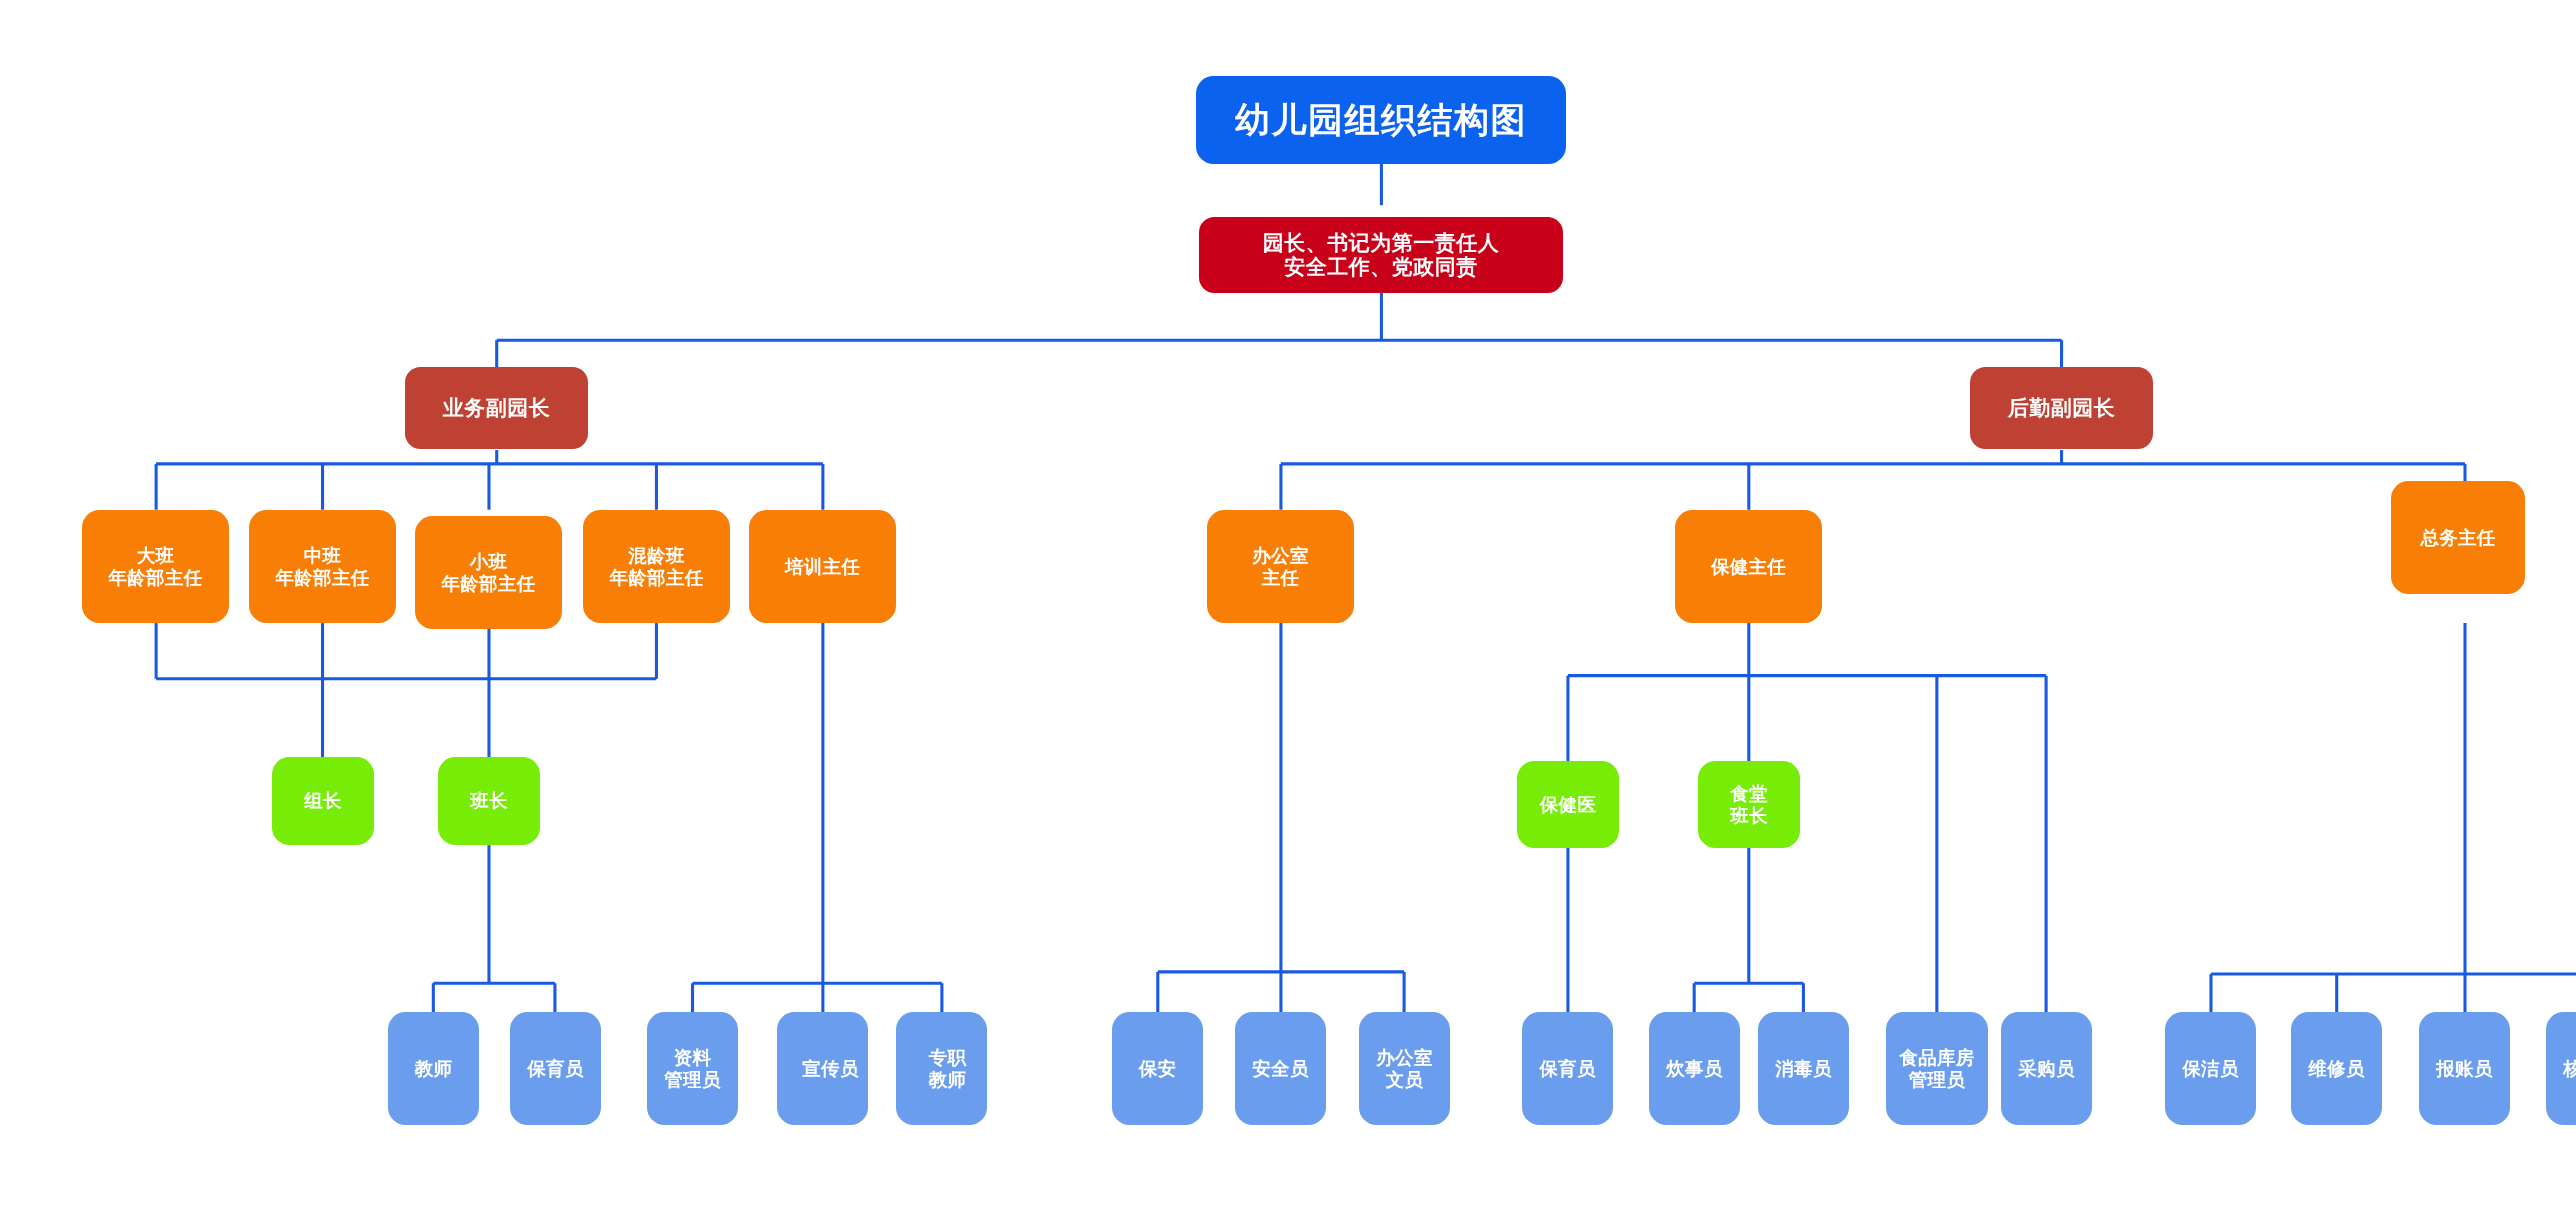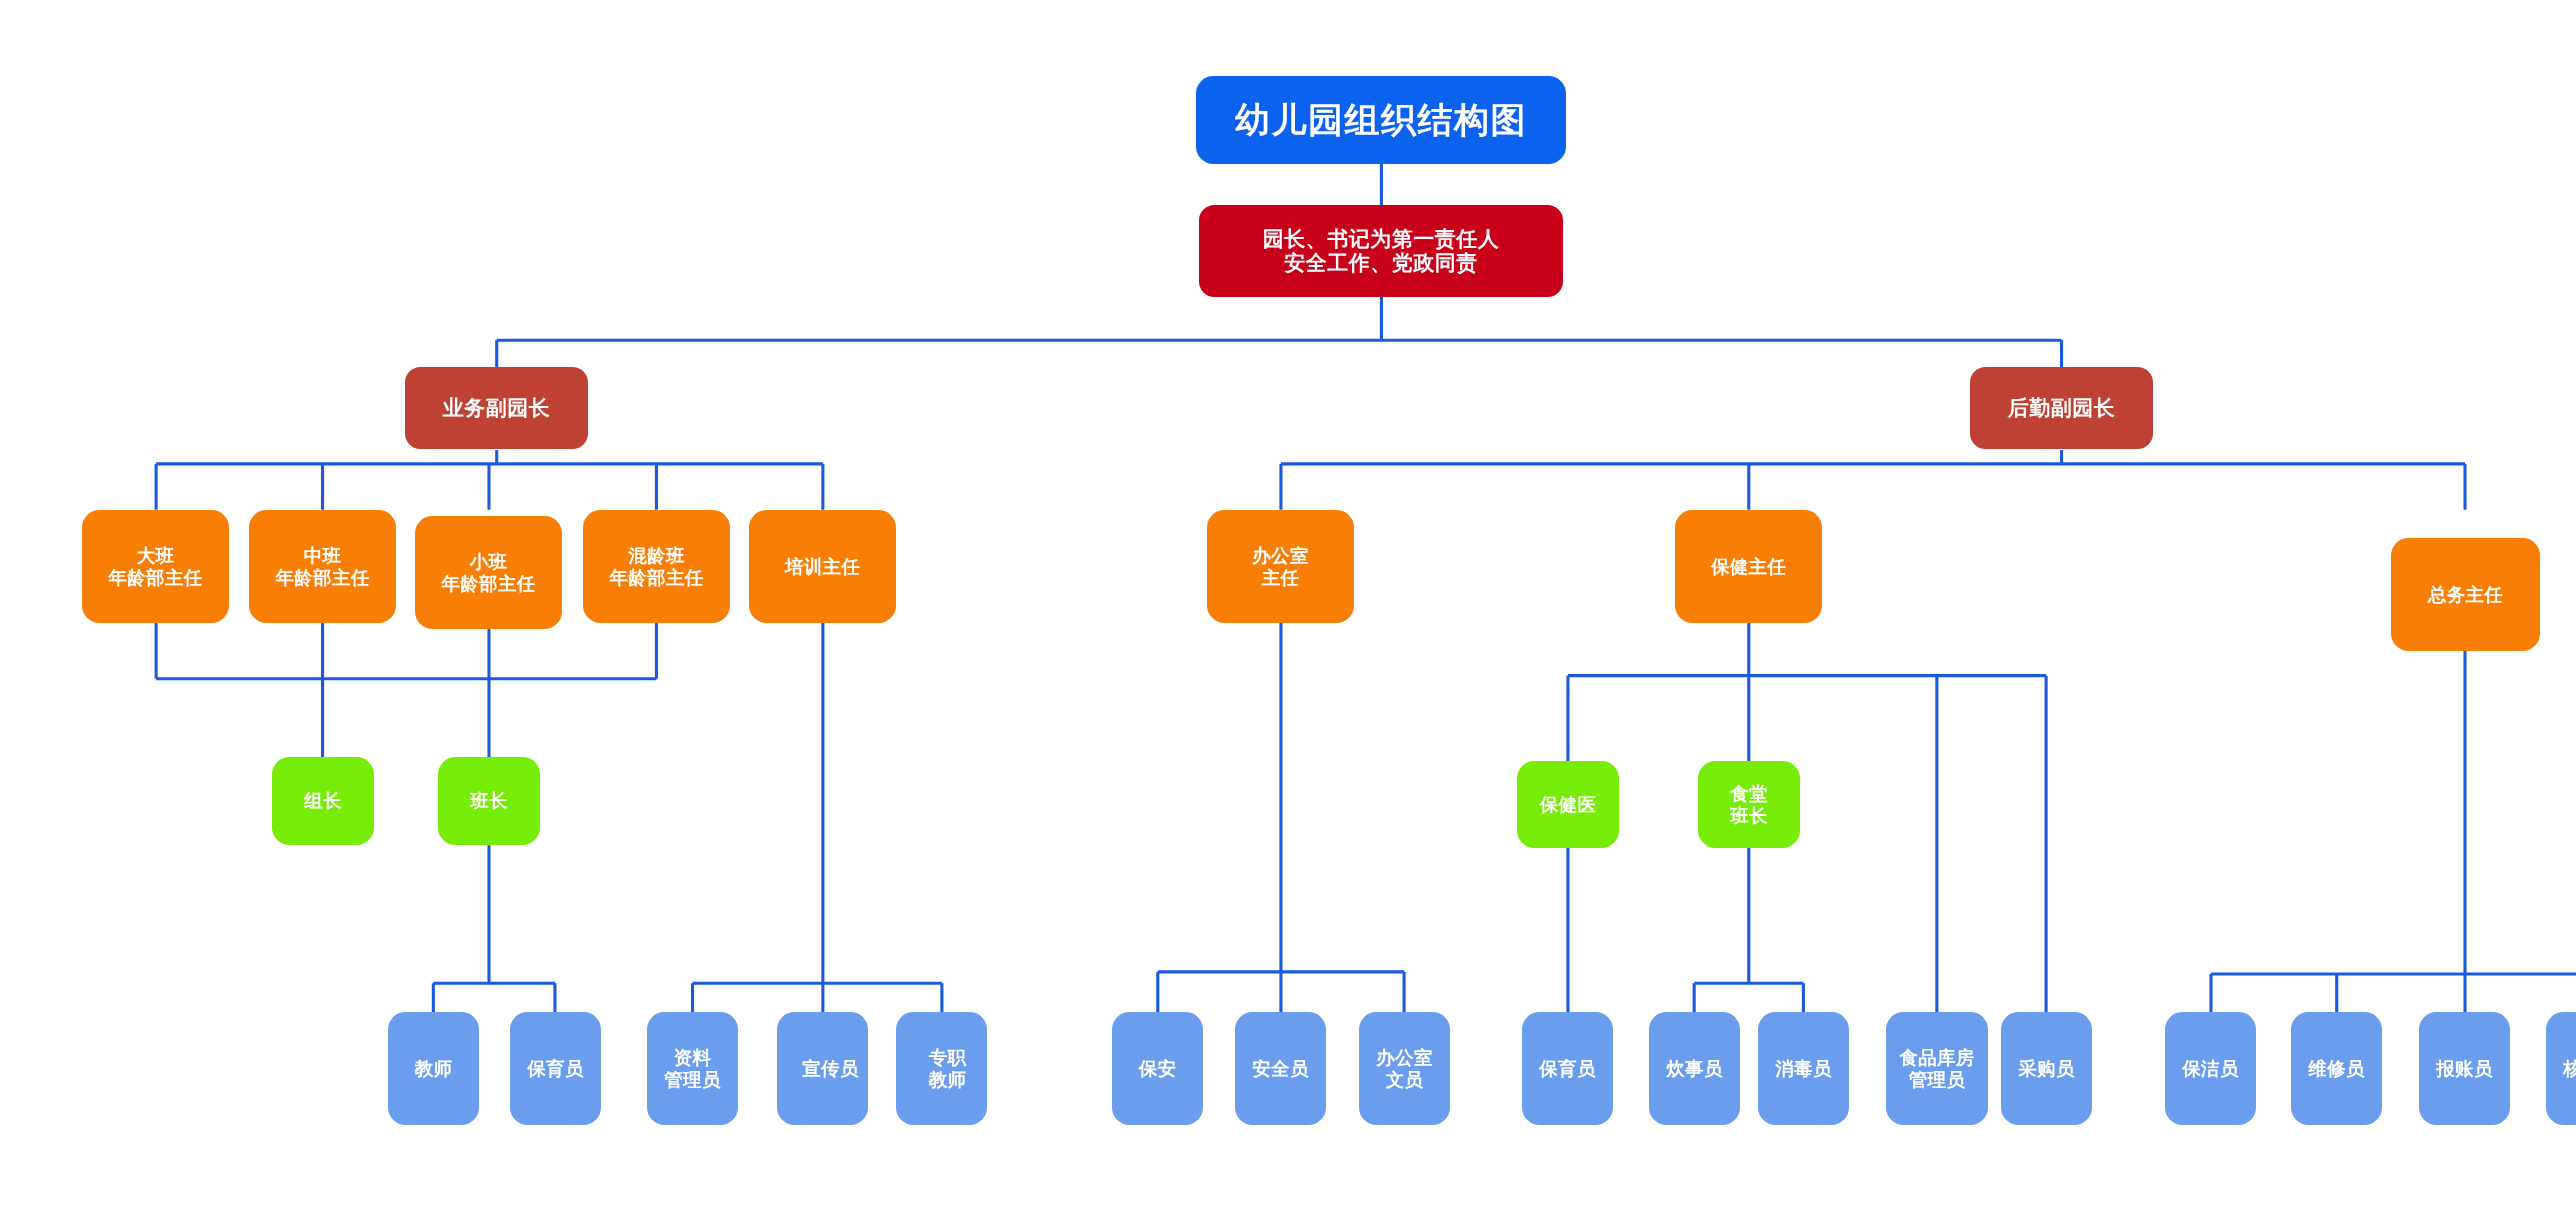--- a/index.html
+++ b/index.html
@@ -147,21 +147,21 @@
       <path d="M 4291 1890 L 4291 1965"></path>
       <path d="M 4535 1890 L 4535 1965"></path>
       <path d="M 4784 1890 L 4784 1965"></path>
       <path d="M 5030 1890 L 5030 1965"></path>
       <path d="M 5276 1890 L 5276 1965"></path>
     </g>
   </svg>
 
   <div class="node node-title" style="left:1196px; top:76px; width:370px; height:88px;">幼儿园组织结构图</div>
 
-  <div class="node node-red" style="left:1199px; top:205px; width:364px; height:92px;">园长、书记为第一责任人
+  <div class="node node-red" style="left:1199px; top:217px; width:364px; height:76px;">园长、书记为第一责任人
 安全工作、党政同责</div>
 
   <div class="node node-brick" style="left:405px; top:367px; width:183px; height:82px;">业务副园长</div>
 
   <div class="node node-brick" style="left:1970px; top:367px; width:183px; height:82px;">后勤副园长</div>
 
   <div class="node node-orange" style="left:82px; top:510px; width:147px; height:113px;">大班
 年龄部主任</div>
 
   <div class="node node-orange" style="left:249px; top:510px; width:147px; height:113px;">中班
@@ -173,21 +173,21 @@
   <div class="node node-orange" style="left:583px; top:510px; width:147px; height:113px;">混龄班
 年龄部主任</div>
 
   <div class="node node-orange" style="left:749px; top:510px; width:147px; height:113px;">培训主任</div>
 
   <div class="node node-orange" style="left:1207px; top:510px; width:147px; height:113px;">办公室
 主任</div>
 
   <div class="node node-orange" style="left:1675px; top:510px; width:147px; height:113px;">保健主任</div>
 
-  <div class="node node-orange" style="left:2391px; top:538px; width:149px; height:113px;">总务主任</div>
+  <div class="node node-orange" style="left:2391px; top:481px; width:134px; height:113px;">总务主任</div>
 
   <div class="node node-green" style="left:272px; top:757px; width:102px; height:88px;">组长</div>
 
   <div class="node node-green" style="left:438px; top:757px; width:102px; height:88px;">班长</div>
 
   <div class="node node-green" style="left:1517px; top:761px; width:102px; height:87px;">保健医</div>
 
   <div class="node node-green" style="left:1698px; top:761px; width:102px; height:87px;">食堂
 班长</div>
 

